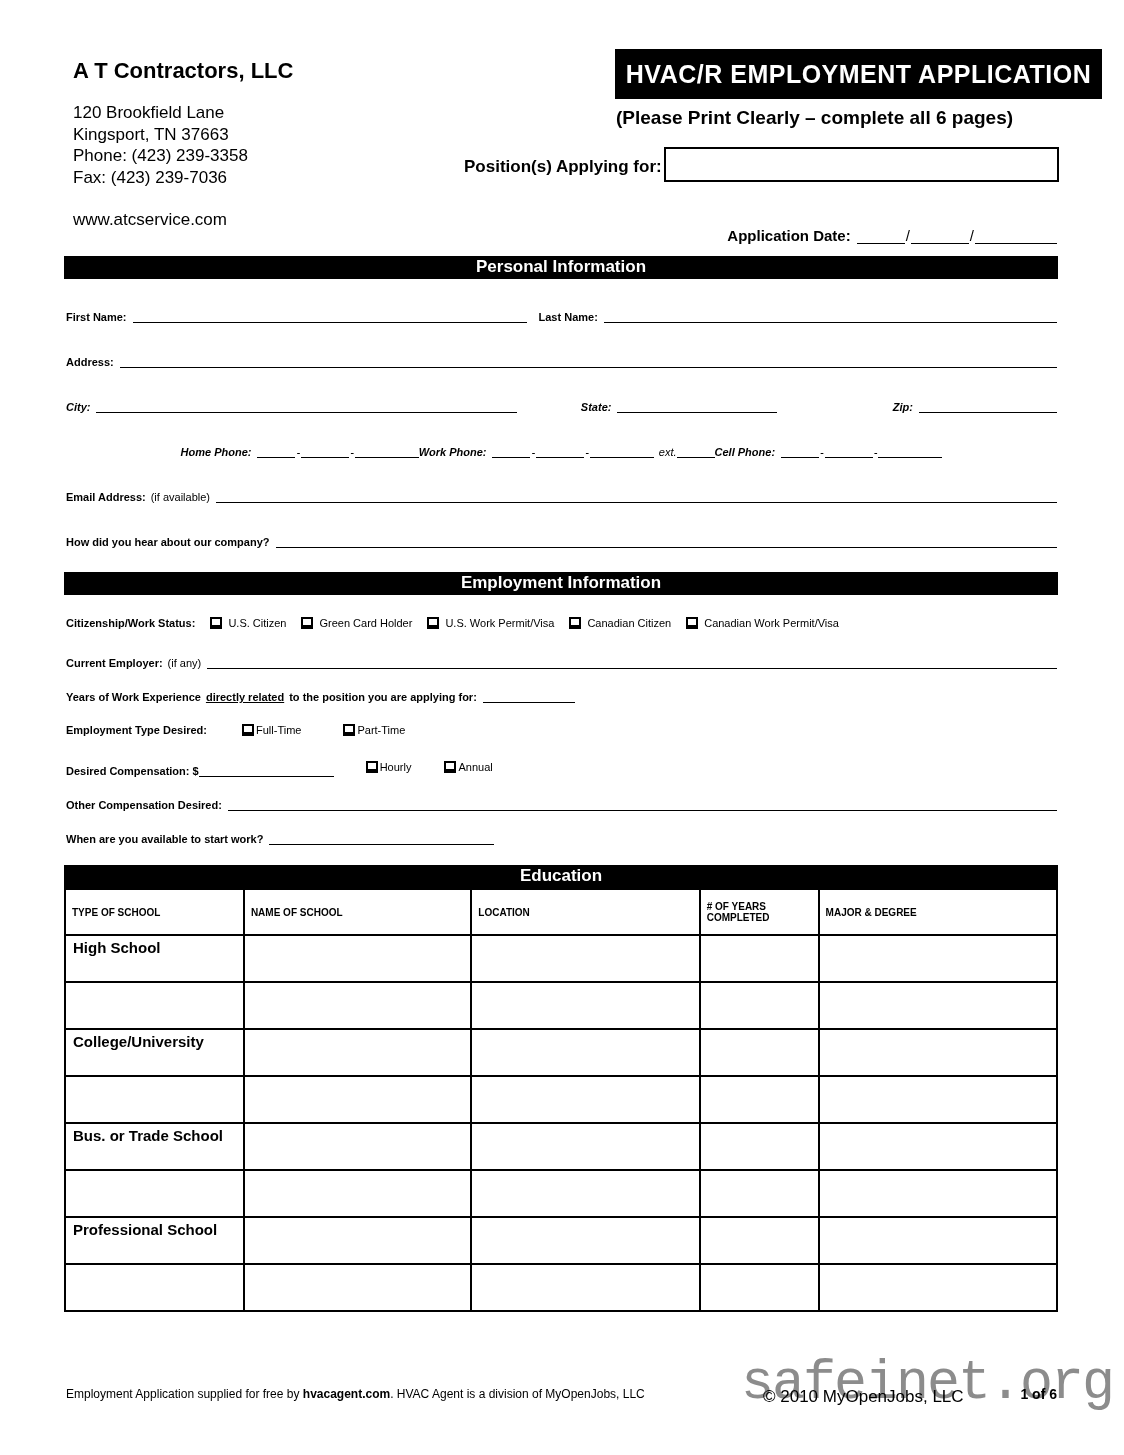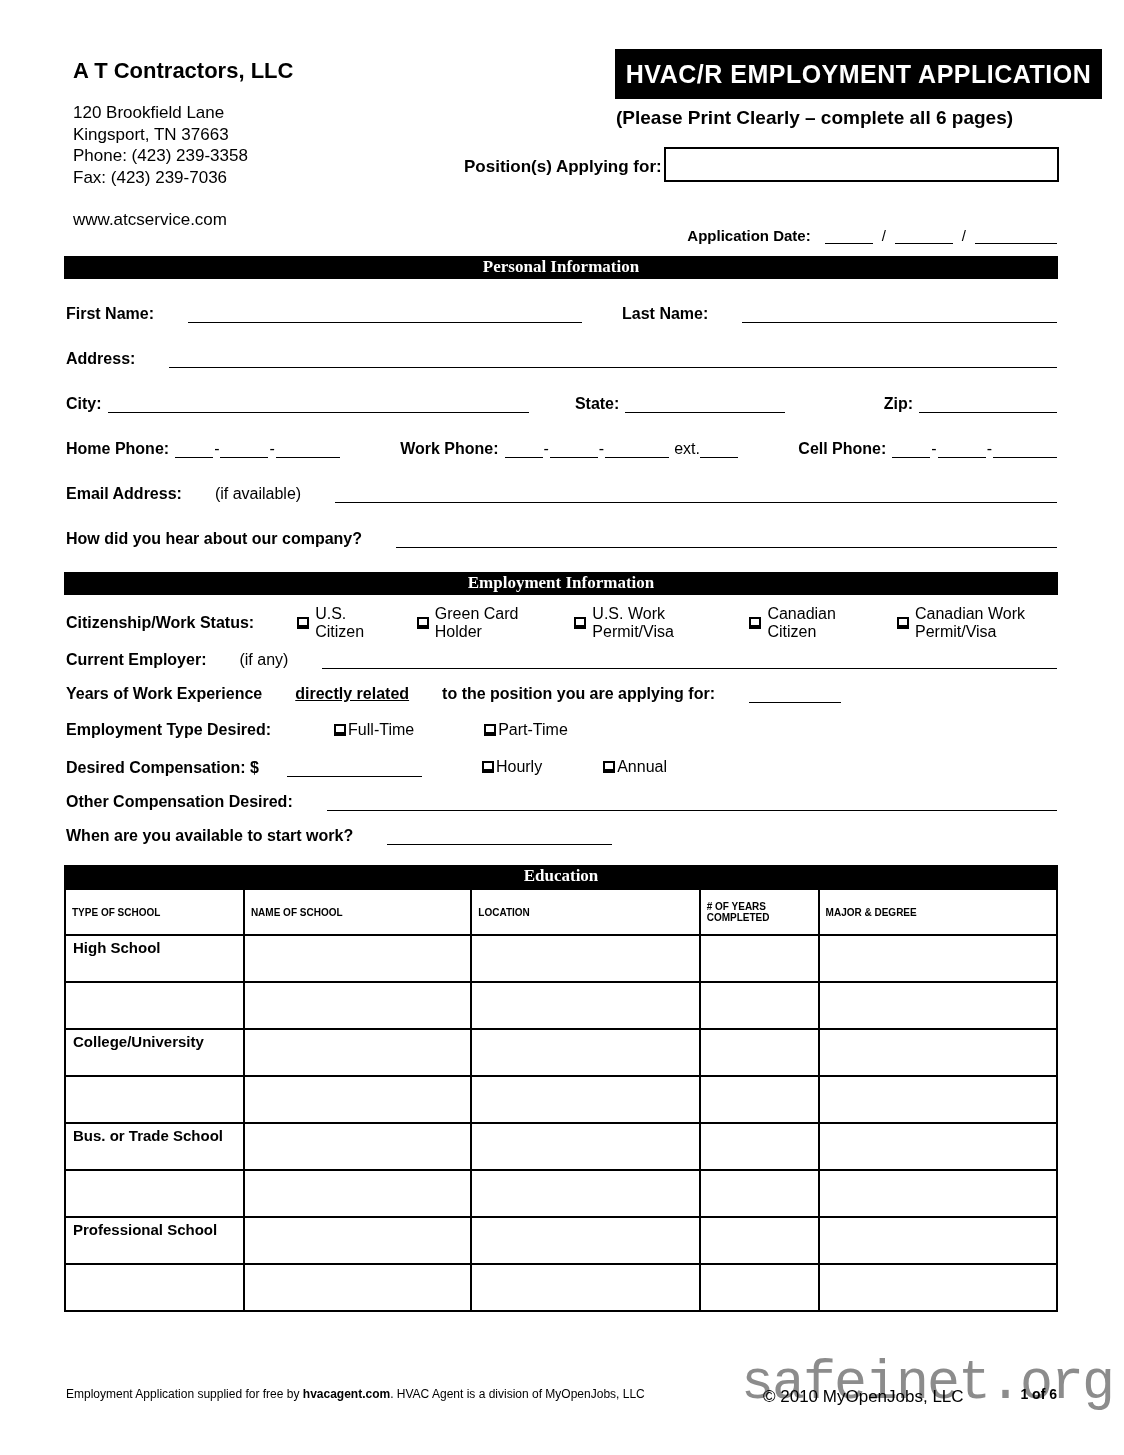--- a/index.html
+++ b/index.html
@@ -18,33 +18,33 @@
     background:#000; color:#fff; display:flex; align-items:center; justify-content:center;
     font-weight:bold; font-size:25px; letter-spacing:0.5px;margin-left:44px;
   }
   .subtitle { position:absolute; left:571px; top:107px; width:487px; text-align:center;
     font-weight:bold; font-size:19px; }
   .pos-label { position:absolute; left:464px; top:157px; font-weight:bold; font-size:17px; }
   .pos-box { position:absolute; left:664px; top:147px; width:395px; height:35px;
     border:2px solid #000; background:#fff; font-size:16px; padding:4px 8px;
     font-family:"Liberation Sans",sans-serif; outline:none; }
   .app-date { position:absolute; top:226px; right:67px; display:flex; align-items:flex-end;
-    font-size:15px; height:18px;gap:8px; }
+    font-size:15px; height:18px; }
   .app-date .lbl { font-weight:bold; }
   
   .banner { position:absolute; left:64px; width:994px; height:23px; background:#000;
-    color:#fff; font-weight:bold; font-size:17px; text-align:center; line-height:22px;font-family:Liberation Serif, serif; }
+    color:#fff; font-weight:bold; font-size:17px; text-align:center; line-height:22px; }
   
   .row { position:absolute; left:66px; right:67px; display:flex; align-items:flex-end;
-    height:20px; font-size:16px;gap:28px; }
+    height:20px; font-size:11px; }
   .row .lbl { font-weight:bold; white-space:nowrap; }
   .row .note { font-weight:normal; white-space:nowrap; margin-left:5px; }
   .wline { display:inline-block; border-bottom:1.6px solid #000; height:16px; margin-left:6px; }
   .grow { flex:1 1 auto; }
-  .grp { display:inline-flex; align-items:flex-end; }
+  .grp { display:inline-flex; align-items:flex-end;font-style:italic; }
   .sep { margin:0 1px; }
   .cbx { display:inline-block; width:12px; height:12px; border:2px solid #000;
     border-bottom-width:4px; margin-right:6px; flex:none; }
   .cbx.tight { margin-right:2px; }
   .opt { display:inline-flex; align-items:center; margin-left:15px; font-weight:normal; }
   .u { text-decoration:underline; margin:0 5px; }
   
   .edu-table { position:absolute; left:64px; top:888px; width:994px; border-collapse:collapse; }
   .edu-table th, .edu-table td { border:2.5px solid #000; }
   .edu-table th { height:46px; font-size:10px; font-weight:bold; text-align:left; padding:2px 6px;margin-left:22px; }
@@ -109,21 +109,21 @@
     <span class="grp" style="margin-right:52px">
       <span class="lbl">State:</span>
       <span class="wline" style="width:160px"></span>
     </span>
     <span class="grp">
       <span class="lbl">Zip:</span>
       <span class="wline" style="width:138px"></span>
     </span>
   </div>
 
-  <div class="row" style="top:438px; justify-content:space-between">
+  <div class="row" style="top:438px; justify-content:center">
     <span class="grp">
       <span class="lbl">Home Phone:</span>
       <span class="wline" style="width:38px"></span>
       <span class="sep">-</span>
       <span class="wline" style="width:48px; margin-left:0"></span>
       <span class="sep">-</span>
       <span class="wline" style="width:64px; margin-left:0"></span>
     </span>
     <span class="grp">
       <span class="lbl">Work Phone:</span>

